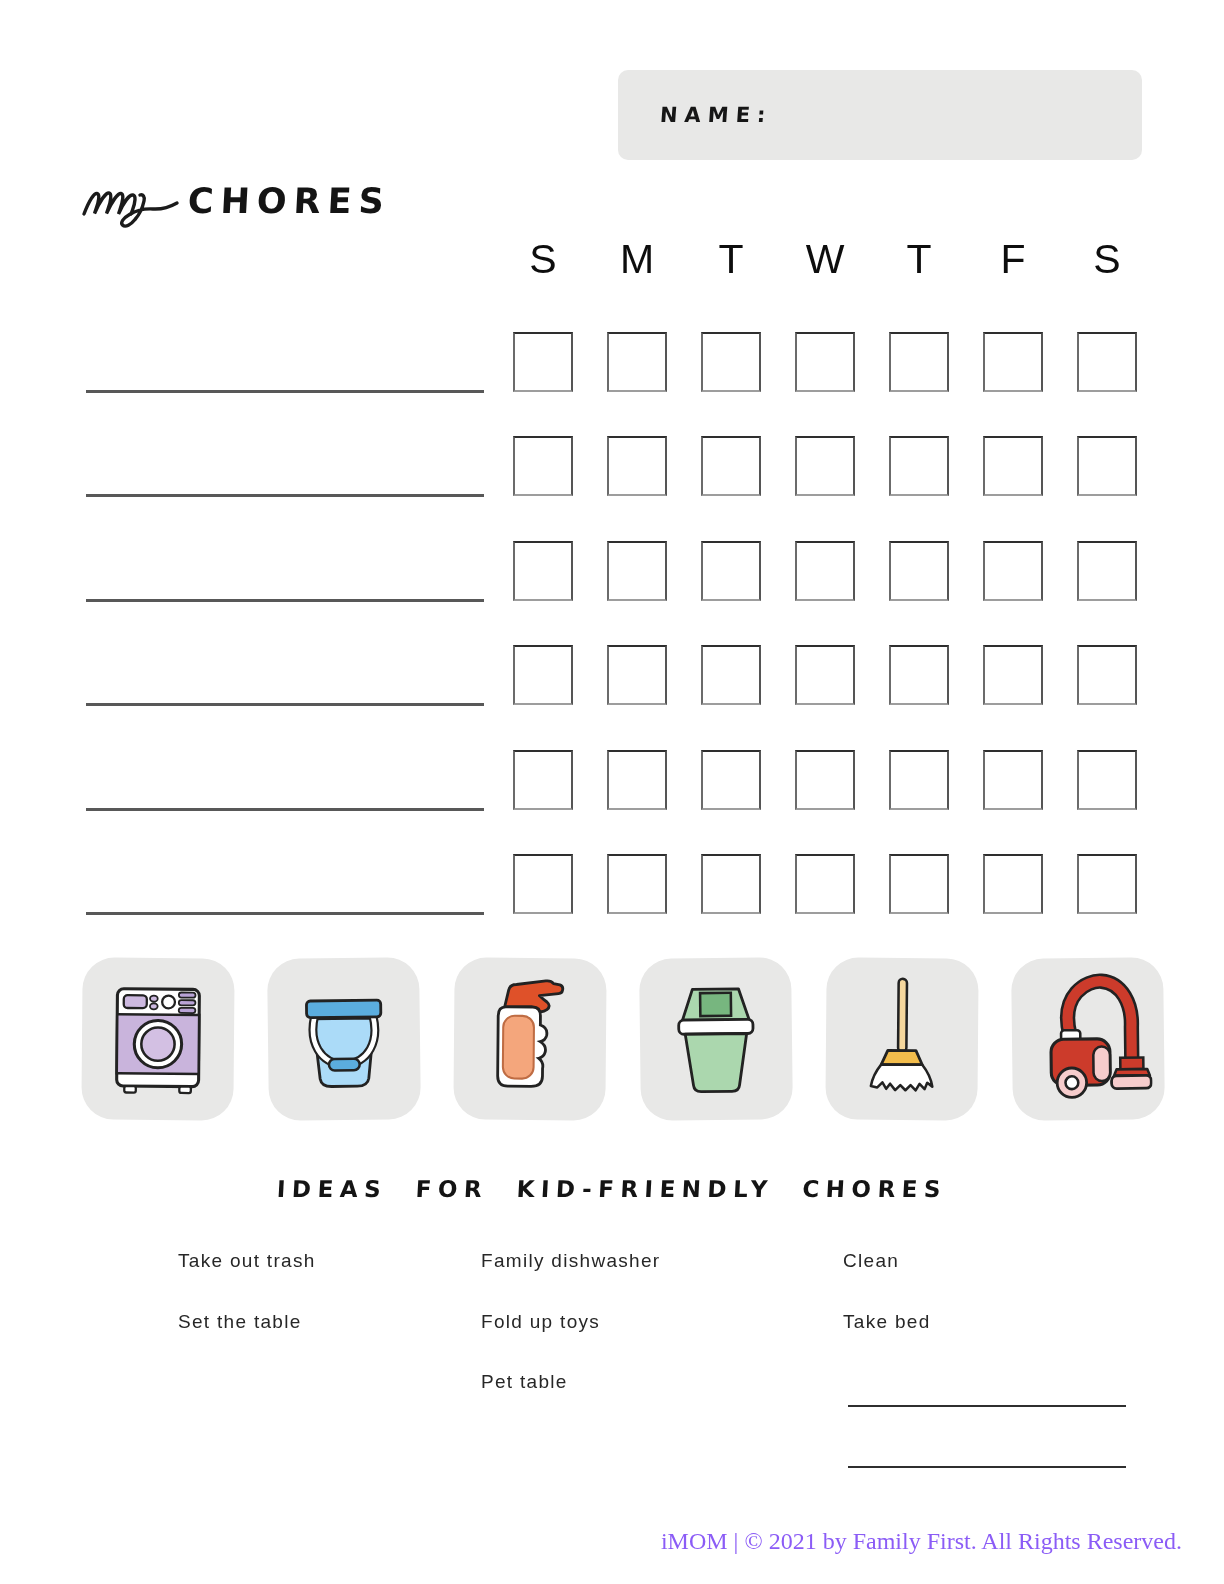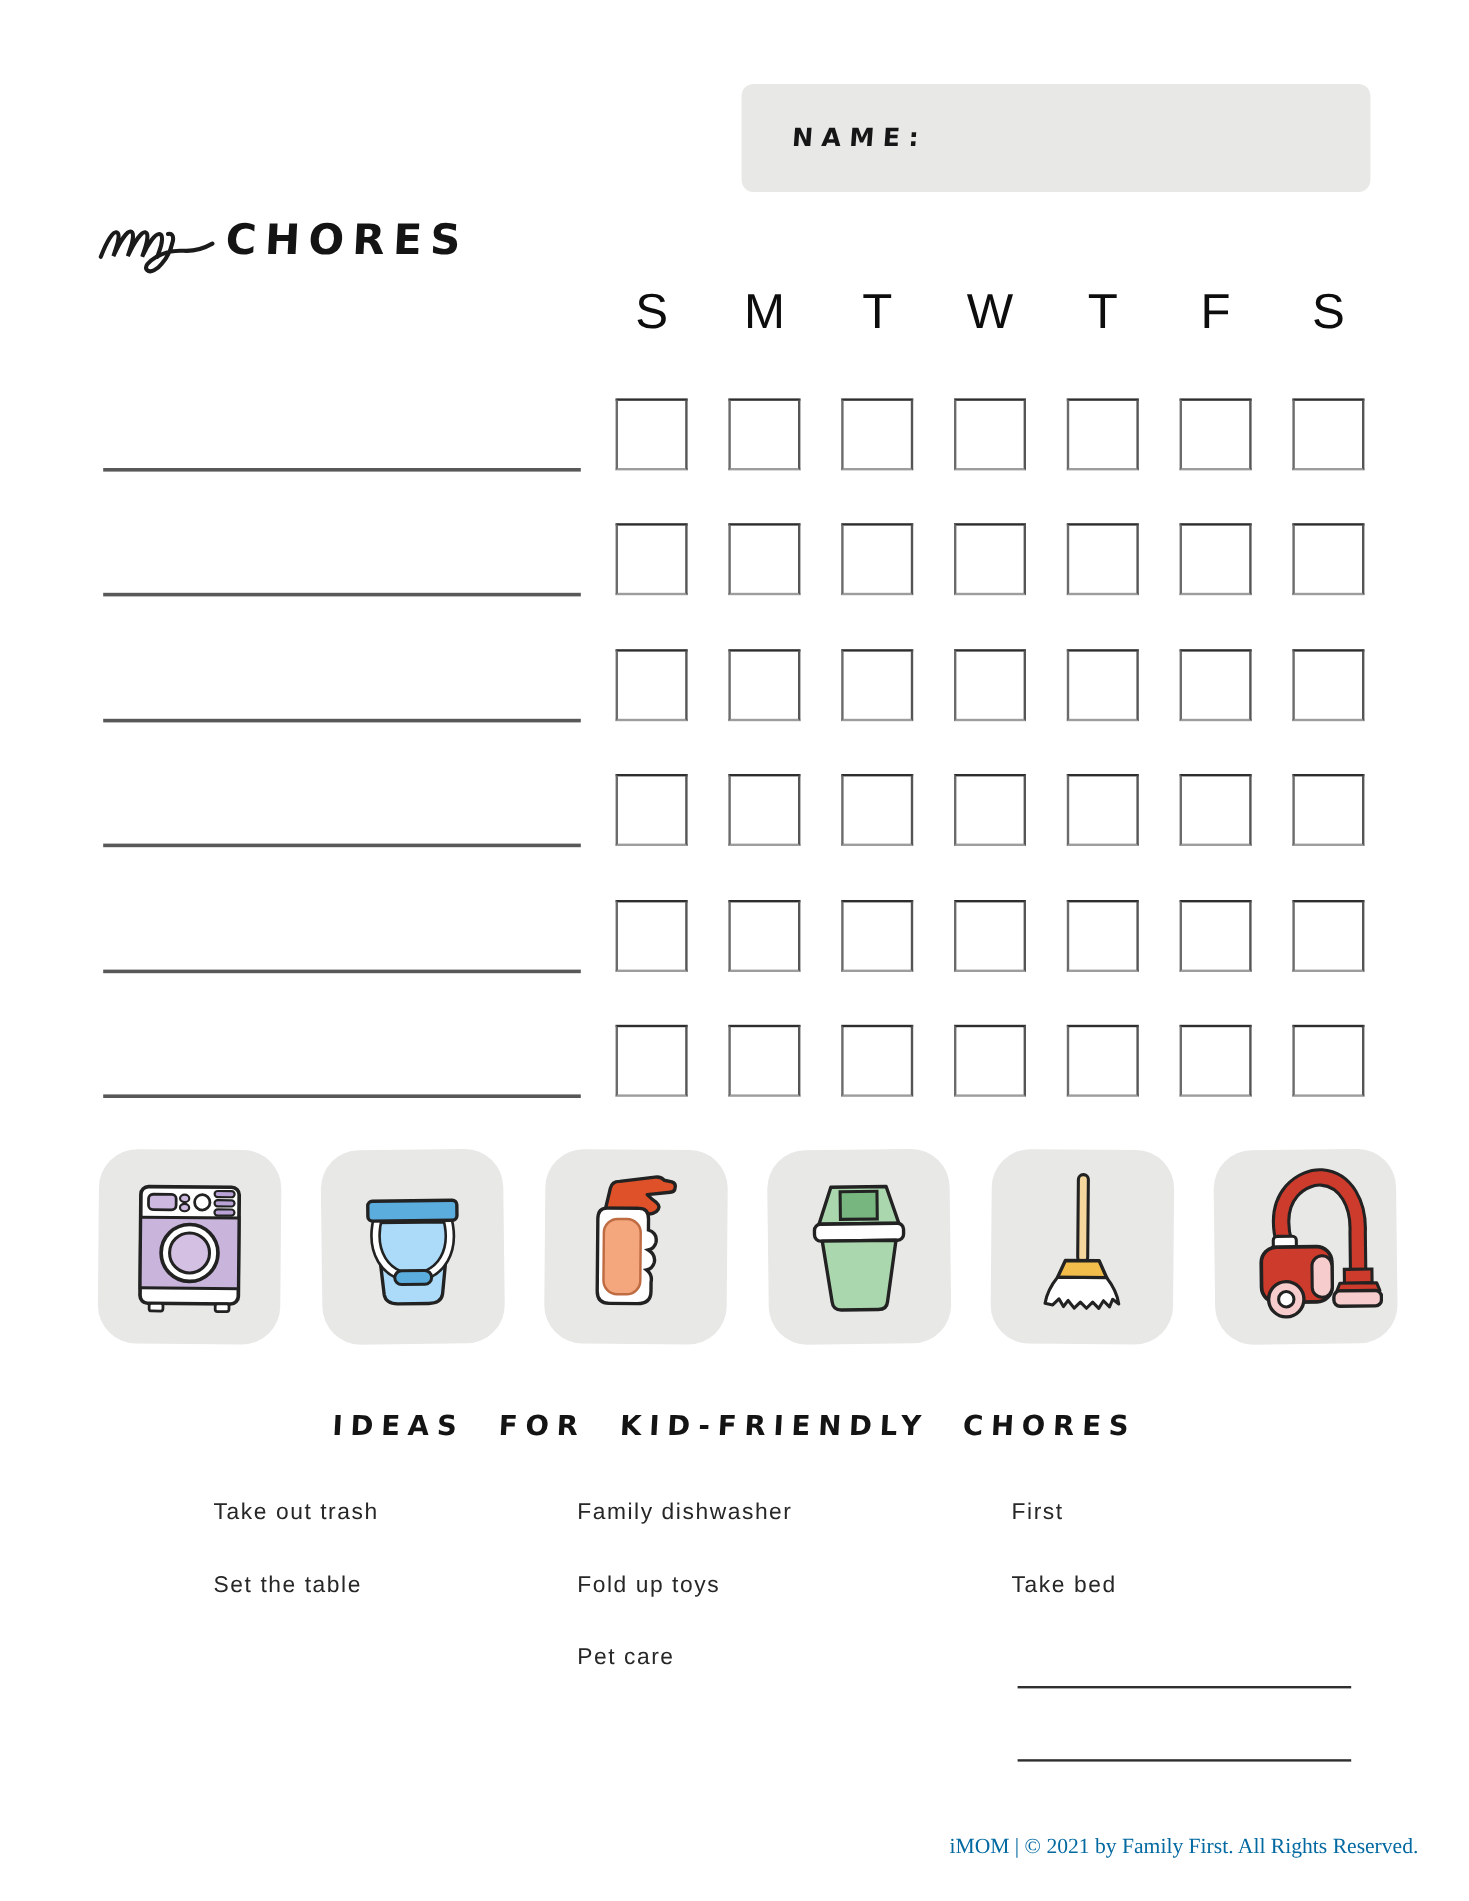--- a/index.html
+++ b/index.html
@@ -43,21 +43,21 @@
                    font-family:"DejaVu Sans", sans-serif; font-size:23px; font-weight:600;
                    letter-spacing:6.5px; word-spacing:14px; color:#141414; transform:skewX(-3deg); }
   .ideas-col { position:absolute; top:1250px; width:330px; }
   .idea { height:60.5px; font-size:19px; letter-spacing:1.3px; color:#272727; }
   .idea-blank { height:60.5px; position:relative; }
   .idea-blank::after { content:""; position:absolute; left:5px; top:34px; width:278px;
                        border-top:2px solid #2f2f2f; }
 
   
   .footer { position:absolute; right:42px; top:1528px; font-family:"Liberation Serif", serif;
-            font-size:18px; color:#0369a1; }
+            font-size:24px; color:#8b5cf6; }
 </style>
 </head>
 <body>
 
 <div class="page">
 
   <div class="name-box">
     <span class="name-label">NAME:</span>
   </div>
 
@@ -210,24 +210,24 @@
   </div>
 
   <div class="ideas-heading">IDEAS FOR KID-FRIENDLY CHORES</div>
   <div class="ideas-col" style="left:178px">
       <div class="idea">Take out trash</div>
       <div class="idea">Set the table</div>
     </div>
   <div class="ideas-col" style="left:481px">
       <div class="idea">Family dishwasher</div>
       <div class="idea">Fold up toys</div>
-      <div class="idea">Pet care</div>
+      <div class="idea">Pet table</div>
     </div>
   <div class="ideas-col" style="left:843px">
-      <div class="idea">First</div>
+      <div class="idea">Clean</div>
       <div class="idea">Take bed</div>
       <div class="idea-blank"></div>
       <div class="idea-blank"></div>
     </div>
 
   <div class="footer">iMOM | © 2021 by Family First. All Rights Reserved.</div>
 
 </div>
 
 </body></html>

